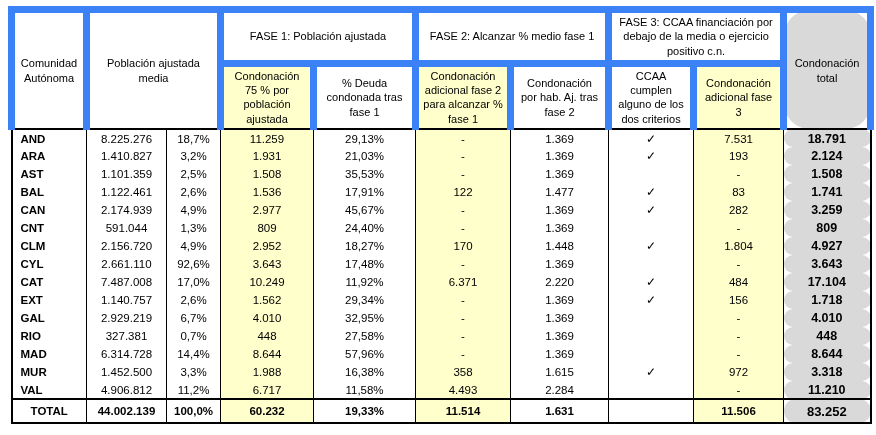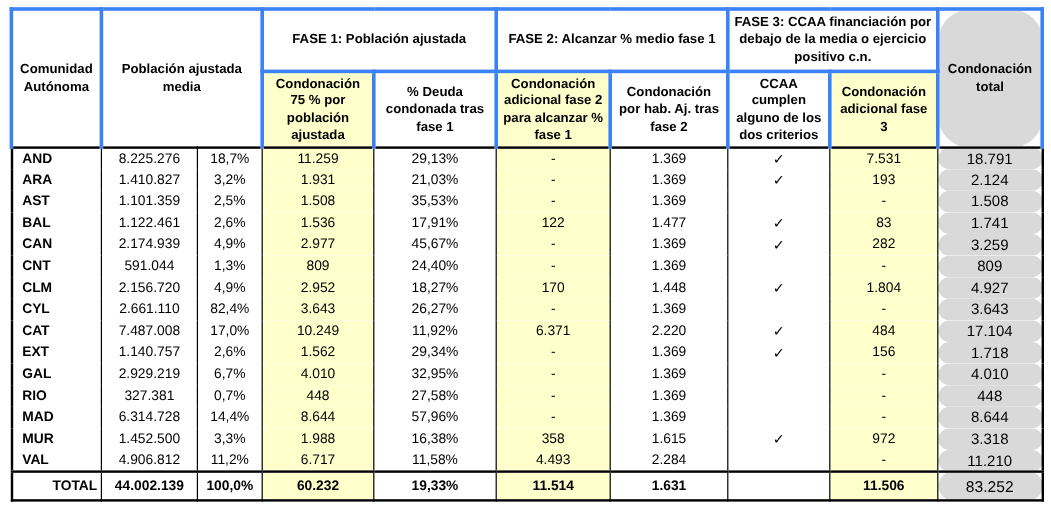--- a/index.html
+++ b/index.html
@@ -10,37 +10,37 @@
   }
   table.cond {
     position: absolute; left: 8px; top: 6px; width: 859px;
     border-collapse: collapse; table-layout: fixed;
     border: 2px solid #000;
   }
   table.cond th, table.cond td {
     overflow: hidden; vertical-align: middle; text-align: center;
   }
   thead th {
-    border: 3px solid #3b82f6;
-    font-size: 11px; font-weight: bold; line-height: 1.3; padding: 2px 4px;
+    border: 7px solid #3b82f6;
+    font-size: 11px; font-weight: normal; line-height: 1.3; padding: 2px 4px;
     background: #ffffff;
   }
   thead tr.r-group { height: 52px; }
   thead tr.r-sub   { height: 59px; }
   thead tr.r-sub th, thead th.spans { border-bottom: 2px solid #000; }
   tbody tr { height: 18px; }
   tbody td {
     border-left: 1px solid #000; border-right: 1px solid #000;
     border-top: 0; border-bottom: 0;
     font-size: 11.5px; padding: 0 3px; white-space: nowrap;
   }
   tbody td.c0 { text-align: left; padding-left: 8px; font-weight: bold; font-size: 11.5px; }
   td.yellow, th.yellow { background: var(--hl-yellow, #FFFFCC); }
   td.gray, th.gray { background: var(--total-gray, #D9D9D9); border-radius: 26px; }
-  td.total-cell { font-weight: normal; font-size: 12.5px; }
+  td.total-cell { font-weight: bold; font-size: 12.5px; }
   td.check-cell { font-size: 12px; }
   tfoot tr { height: 24px; }
   tfoot td {
     border: 1px solid #000; border-top: 2px solid #000;
     font-weight: bold; font-size: 11.5px; white-space: nowrap; padding: 0 3px;
   }
   tfoot td.total-cell { font-size: 13px; }
 </style>
 </head>
 <body>
@@ -158,23 +158,23 @@
     <td>18,27%</td>
     <td class="yellow">170</td>
     <td>1.448</td>
     <td class="check-cell">✓</td>
     <td class="yellow">1.804</td>
     <td class="gray total-cell">4.927</td>
   </tr>
         <tr>
     <td class="c0">CYL</td>
     <td>2.661.110</td>
-    <td>82,4%</td>
+    <td>92,6%</td>
     <td class="yellow">3.643</td>
-    <td>26,27%</td>
+    <td>17,48%</td>
     <td class="yellow">-</td>
     <td>1.369</td>
     <td class="check-cell"></td>
     <td class="yellow">-</td>
     <td class="gray total-cell">3.643</td>
   </tr>
         <tr>
     <td class="c0">CAT</td>
     <td>7.487.008</td>
     <td>17,0%</td>
@@ -254,21 +254,21 @@
     <td>11,58%</td>
     <td class="yellow">4.493</td>
     <td>2.284</td>
     <td class="check-cell"></td>
     <td class="yellow">-</td>
     <td class="gray total-cell">11.210</td>
   </tr>
       </tbody>
     <tfoot>
       <tr>
-        <td class="c0" style="text-align:right">TOTAL</td>
+        <td class="c0" style="text-align:center">TOTAL</td>
         <td>44.002.139</td>
         <td>100,0%</td>
         <td class="yellow">60.232</td>
         <td>19,33%</td>
         <td class="yellow">11.514</td>
         <td>1.631</td>
         <td class="check-cell"></td>
         <td class="yellow">11.506</td>
         <td class="gray total-cell">83.252</td>
       </tr>

